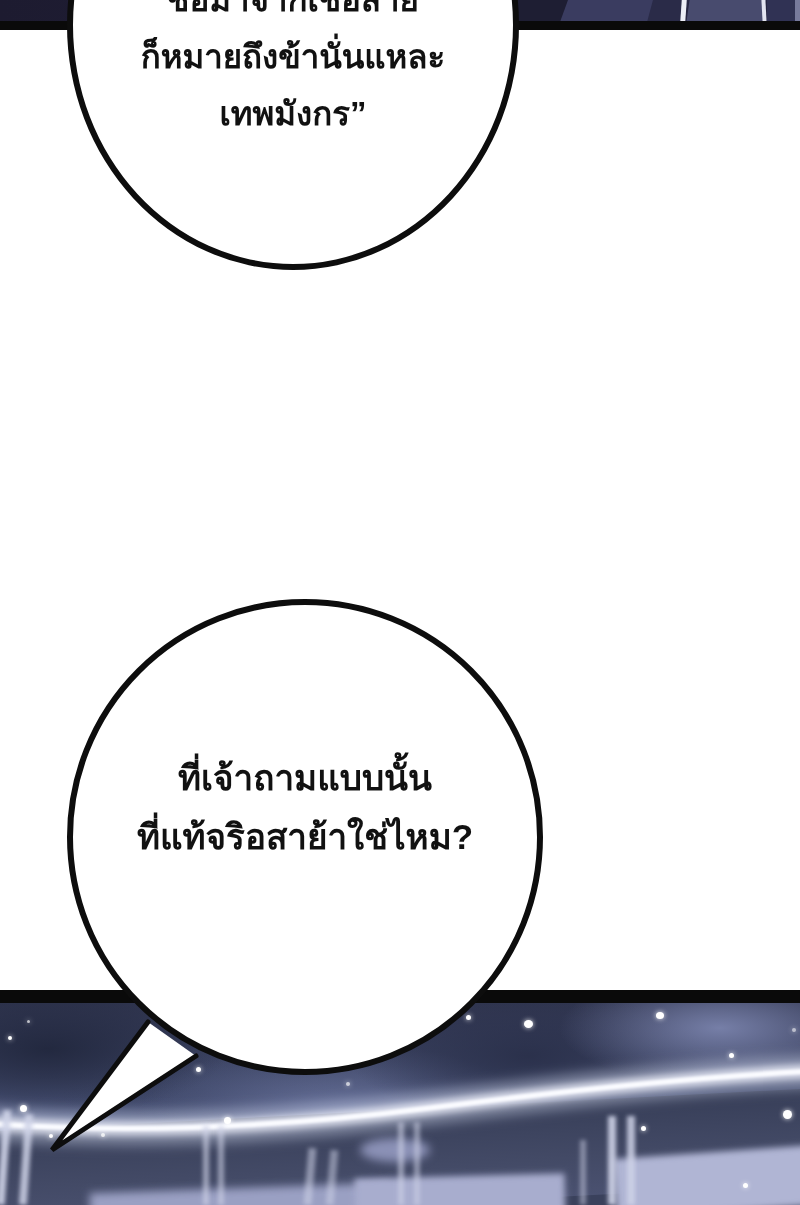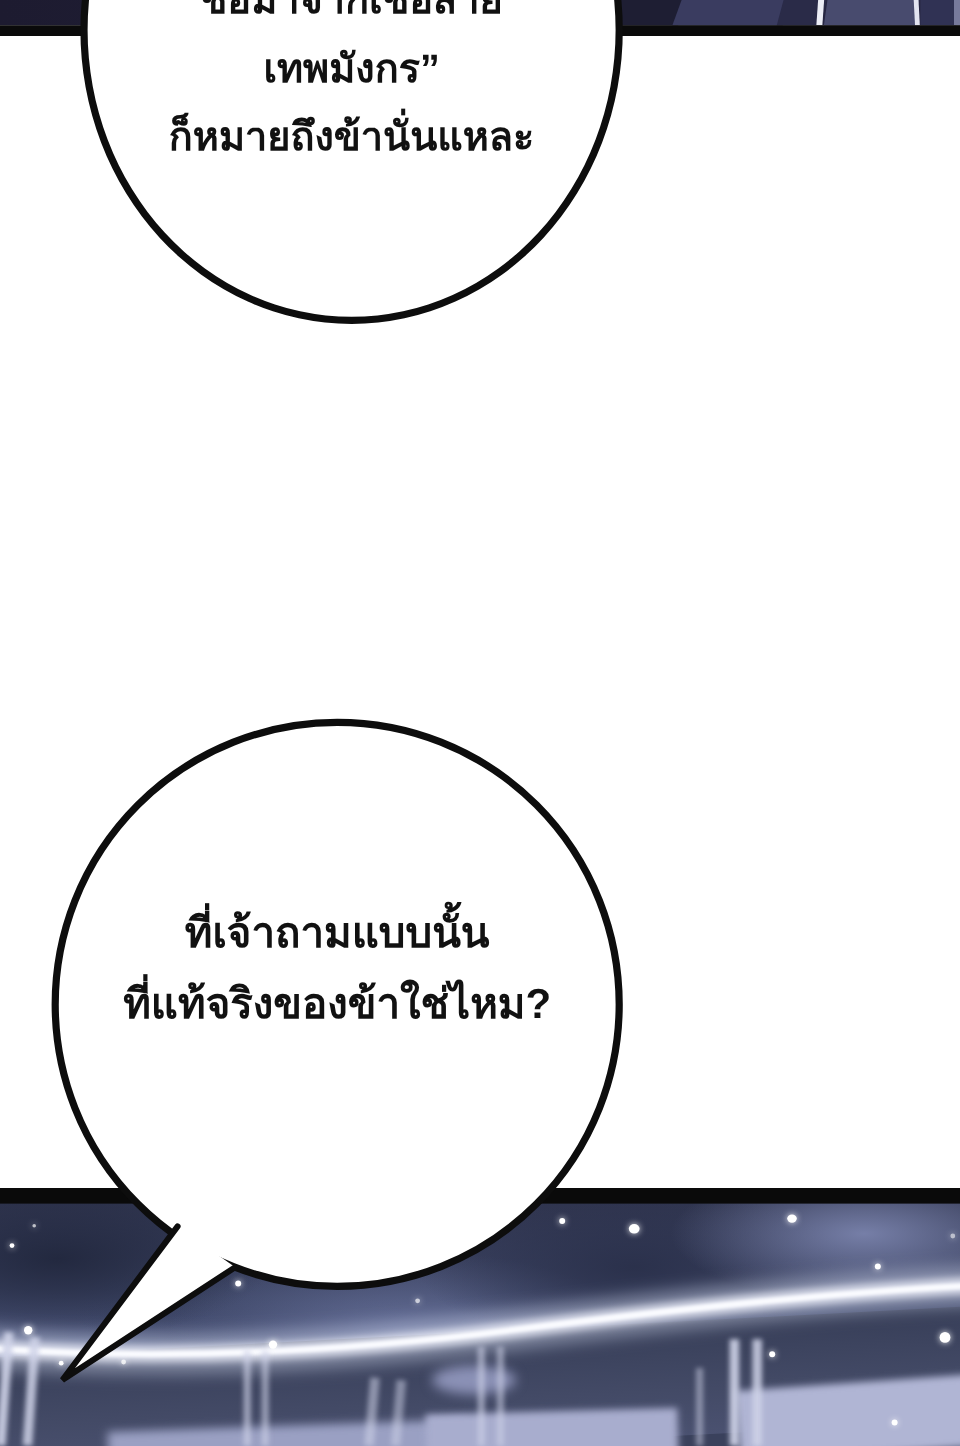--- a/index.html
+++ b/index.html
@@ -117,21 +117,21 @@
   
   .bubble {
     position: absolute;
     background: #ffffff;
     border: 6px solid #0d0d0d;
     border-radius: 50%;
     z-index: 20;
     box-sizing: border-box;
   }
   .bubble-top  { left: 67px; top: -220px; width: 452px; height: 490px; }
-  .bubble-bottom { left: 43px; top: 599px; width: 476px; height: 476px; }
+  .bubble-bottom { left: 67px; top: 599px; width: 476px; height: 476px; }
   .bubble-text {
     position: absolute; left: 0; right: 0;
     text-align: center;
     color: #111111;
     font-weight: 700;
     white-space: nowrap;
   }
   .bubble-top .bubble-text { top: 185px; font-size: 33px; line-height: 57px; }
   .bubble-bottom .bubble-text { top: 143px; font-size: 35px; line-height: 59px; }
   .tail-svg {
@@ -215,29 +215,29 @@
     <div class="sparkle" style="left:641px;top:136px; width:5px; height:5px;"></div>
     <div class="sparkle" style="left:743px;top:193px; width:5px; height:5px;"></div>
     <div class="sparkle" style="left:297px;top:55px;  width:3px; height:3px; opacity:.5;"></div>
 
     <div class="pb-border"></div>
   </div>
 
   <div class="bubble bubble-top">
     <div class="bubble-text">
       <div>ชื่อมาจากเชื้อสาย</div>
+      <div>ก็หมายถึงข้านั่นแหละ</div>
       <div>เทพมังกร”</div>
-      <div>ก็หมายถึงข้านั่นแหละ</div>
     </div>
   </div>
 
   <div class="bubble bubble-bottom">
     <div class="bubble-text">
       <div>ที่เจ้าถามแบบนั้น</div>
-      <div>ที่แท้จริงของข้าใช่ไหม?</div>
+      <div>ที่แท้จริอสาย้าใช่ไหม?</div>
     </div>
   </div>
 
   <svg class="tail-svg" viewBox="0 0 800 1205">
     <path d="M 196 1056 L 52 1150 L 148 1022" fill="#ffffff" stroke="#0d0d0d" stroke-width="5" stroke-linecap="round" stroke-linejoin="miter"></path>
   </svg>
 
 </div>
 
 </body></html>

